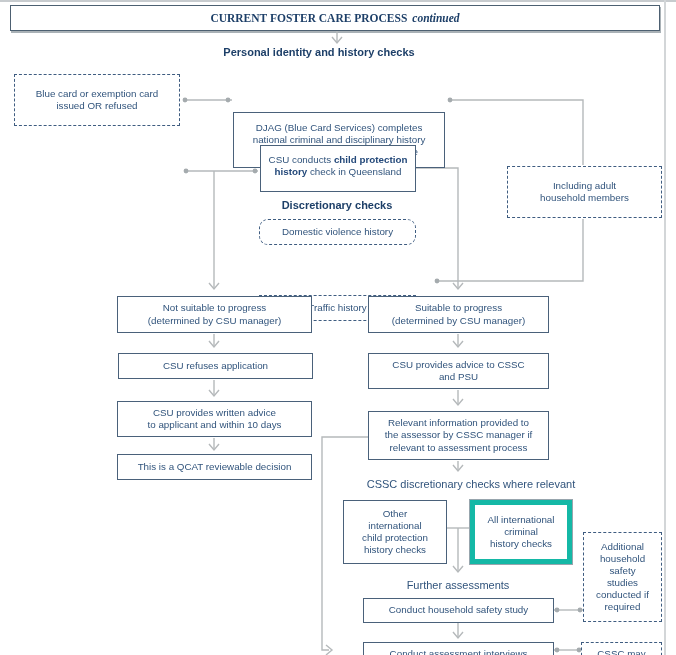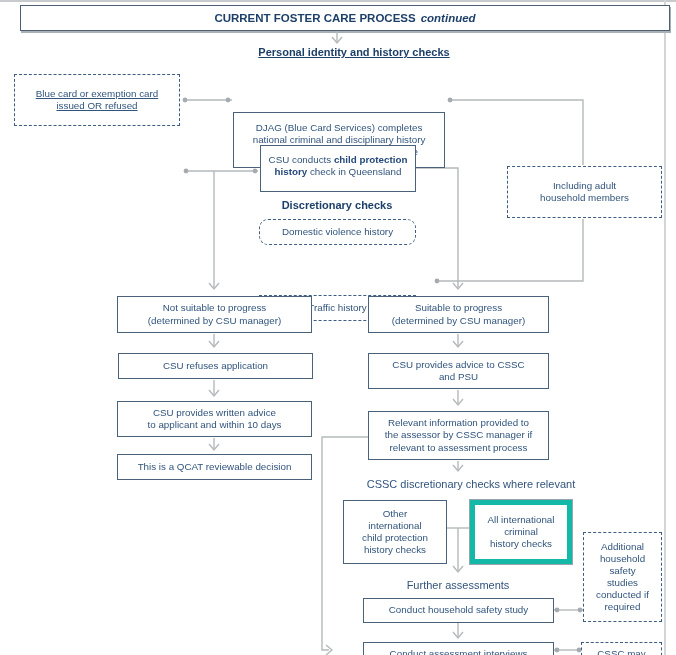--- a/index.html
+++ b/index.html
@@ -4,25 +4,25 @@
 <style>
   html,body{margin:0;padding:0;background:#ffffff;}
   #canvas{
     position:relative;width:676px;height:655px;overflow:hidden;
     background:#ffffff;font-family:"Liberation Sans",sans-serif;
   }
   .page-top-edge{position:absolute;left:0;top:0;width:676px;height:2px;background:#c7cbce;}
   .page-right-edge{position:absolute;left:664px;top:0;width:2px;height:655px;background:#d3d6d8;}
 
   .title-bar{
-    position:absolute;left:20px;top:5px;width:648px;height:24px;
+    position:absolute;left:10px;top:5px;width:648px;height:24px;
     border:1.5px solid #4d6071;background:#fff;
     box-shadow:1px 2px 0 #a9b1b6;
     display:flex;align-items:center;justify-content:center;
-    color:#1d3f68;font-size:11.5px;font-weight:bold;
+    color:#1d3f68;font-size:11.5px;font-weight:bold;font-family:Liberation Serif, serif;
   }
   .title-bar .suffix{font-style:italic;margin-left:5px;}
 
   .hd{position:absolute;color:#1d3f68;font-weight:bold;font-size:11px;text-align:center;}
   .hd-plain{position:absolute;color:#31547c;font-weight:normal;font-size:11px;text-align:center;}
 
   .fbox{
     position:absolute;background:#fff;border:1.4px solid #4a617a;
     display:flex;align-items:center;justify-content:center;text-align:center;
     color:#31547c;font-size:9.8px;line-height:1.24;white-space:pre-line;
@@ -111,26 +111,26 @@
       <circle cx="557" cy="650" r="2.4"></circle>
         <circle cx="579" cy="650" r="2.4"></circle>
     </g>
   </svg>
 
   <div class="title-bar">
     <span>CURRENT FOSTER CARE PROCESS</span>
     <span class="suffix">continued</span>
   </div>
 
-  <div class="hd" style="left:204px;top:46px;width:300px;text-decoration:underline;">Personal identity and history checks</div>
+  <div class="hd" style="left:169px;top:46px;width:300px;">Personal identity and history checks</div>
   <div class="hd" style="left:237px;top:199px;width:200px;">Discretionary checks</div>
   <div class="hd-plain" style="left:350px;top:478px;width:242px;">CSSC discretionary checks where relevant</div>
   <div class="hd-plain" style="left:368px;top:579px;width:180px;">Further assessments</div>
 
-  <div class="fbox dashed" style="left:14px;top:74px;width:166px;height:52px;text-decoration:underline;">Blue card or exemption card
+  <div class="fbox dashed" style="left:14px;top:74px;width:166px;height:52px;">Blue card or exemption card
 issued OR refused</div>
 
   <div class="fbox" style="left:233px;top:72px;width:212px;height:56px;margin-top:40px;">DJAG (Blue Card Services) completes
 national criminal and disciplinary history
 checks and notifies CSU of outcome</div>
 
 
   <div class="fbox" style="left:260px;top:145px;width:156px;height:47px;display:block;padding-top:8px;"><span>CSU conducts </span><b>child protection history</b><span> check in Queensland</span></div>
 
   <div class="fbox dashed" style="left:259px;top:219px;width:157px;height:26px;border-radius:9px;">Domestic violence history</div>

